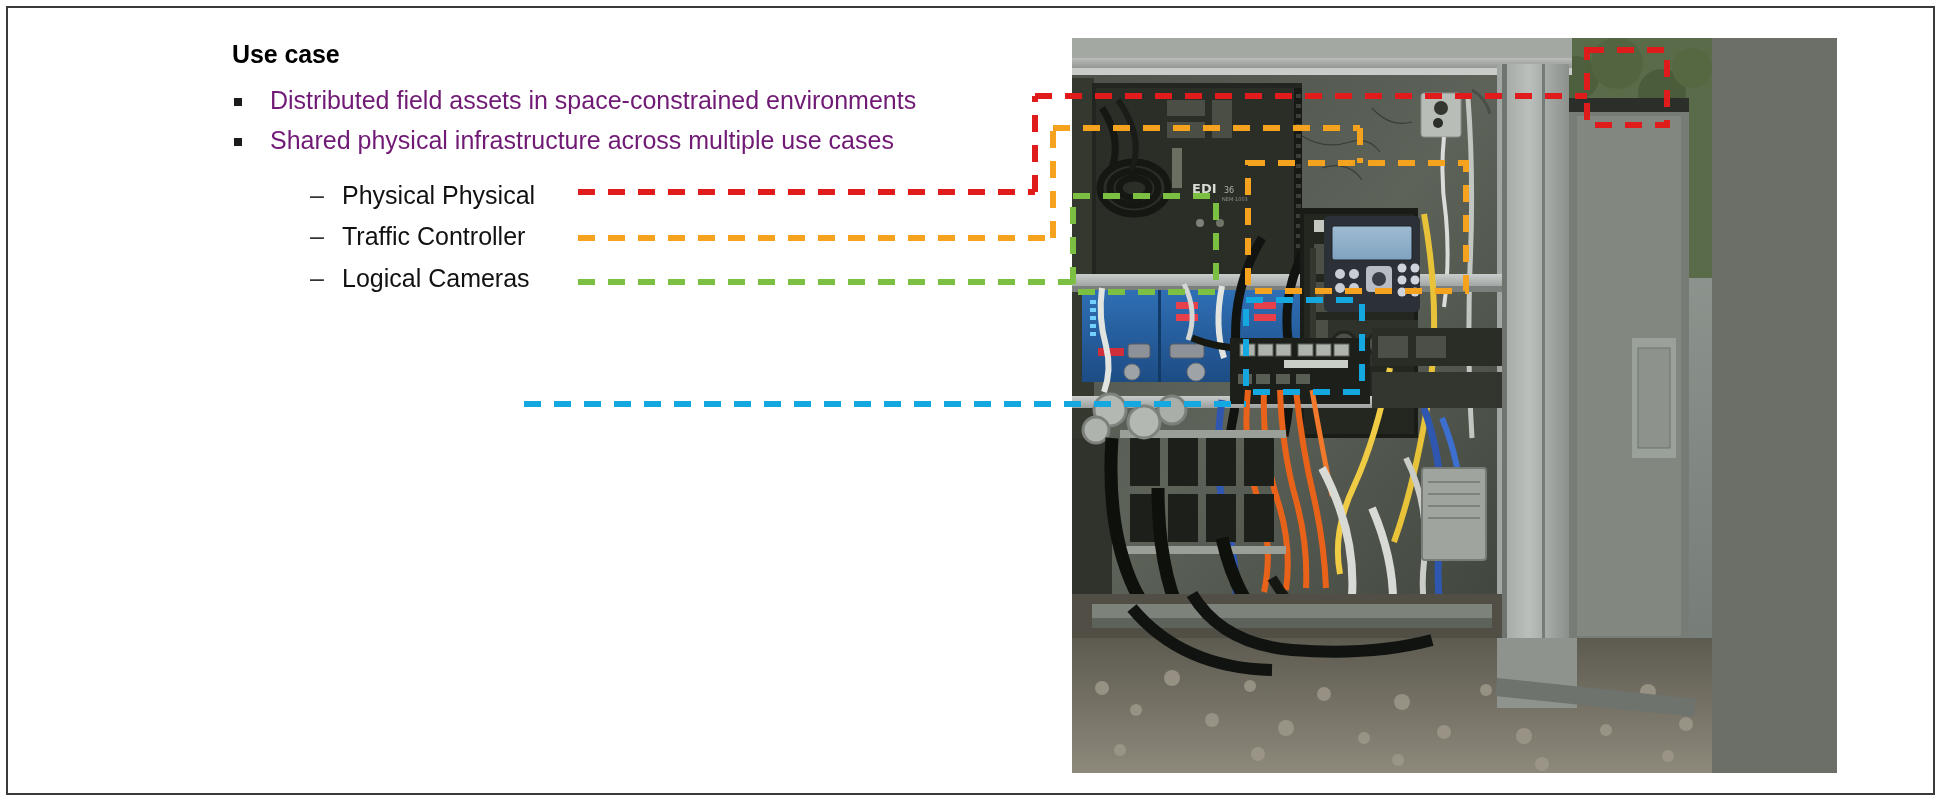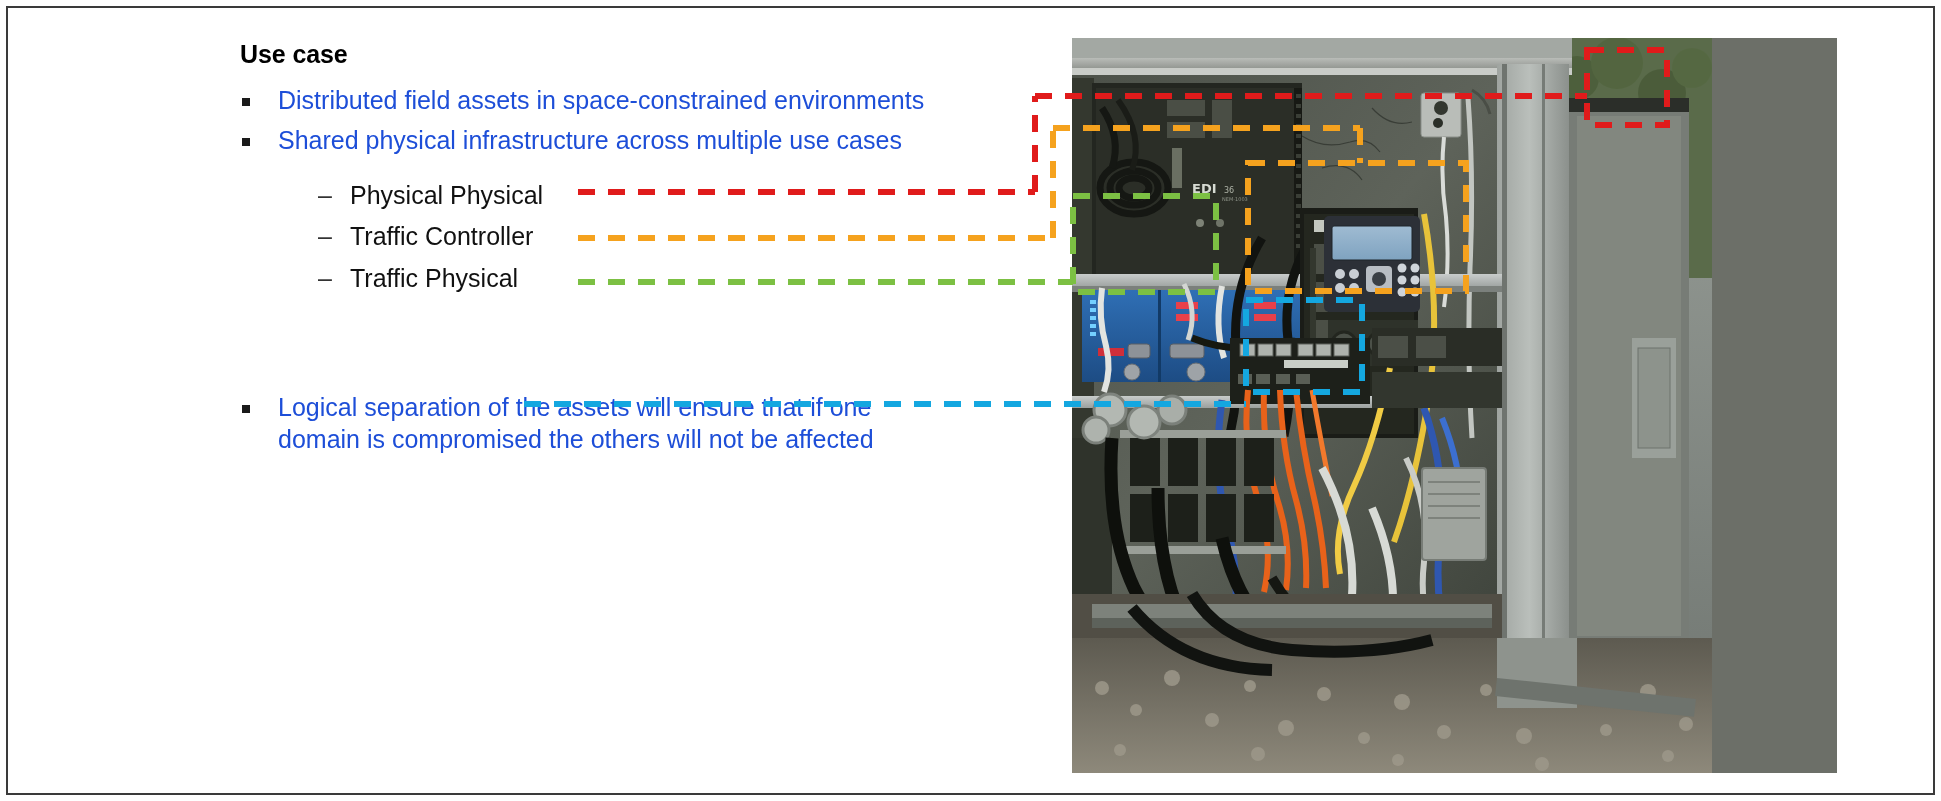--- a/index.html
+++ b/index.html
@@ -25,37 +25,37 @@
     width: 1929px;
     height: 789px;
     box-sizing: border-box;
     border: 2px solid #3a3a3a;
     pointer-events: none;
   }
 
   
   #text-col {
     position: absolute;
-    left: 240px;
+    left: 232px;
     top: 40px;
     width: 820px;
   }
   .heading {
     font-weight: bold;
     font-size: 25px;
     color: #000000;
     letter-spacing: -0.1px;
     line-height: 1.15;
   }
   .bullet-row {
     position: relative;
     display: flex;
     align-items: flex-start;
     font-size: 25px;
-    color: #1d4ed8;
+    color: #701a75;
     line-height: 1.26;
   }
   .sq-marker {
     flex: 0 0 auto;
     width: 38px;
     display: block;
     padding-top: 13px;
   }
   .sq-marker i {
     display: block;
@@ -152,40 +152,31 @@
 
     <div class="sub-row">
       <span class="dash-marker">–</span>
       <span>Traffic Controller</span>
     </div>
 
     <div class="gap-small"></div>
 
     <div class="sub-row">
       <span class="dash-marker">–</span>
-      <span>Traffic Physical</span>
+      <span>Logical Cameras</span>
     </div>
 
     <div class="gap-big"></div>
 
 
     <div class="gap-xbig"></div>
 
 
     <div class="gap-heading"></div>
 
-    <div class="bullet-row">
-      <span class="sq-marker">
-          <i></i>
-        </span>
-      <span class="bullet-text">
-        <span style="display:block">Logical separation of the assets will ensure that if one</span>
-        <span style="display:block">domain is compromised the others will not be affected</span>
-      </span>
-    </div>
 
   </div>
 
   <div id="photo">
     <svg width="640" height="735" viewBox="0 0 640 735" xmlns="http://www.w3.org/2000/svg">
       <defs>
         <linearGradient id="skyG" x1="0" y1="0" x2="0" y2="1">
           <stop offset="0" stop-color="#9aa09a"></stop>
             <stop offset="1" stop-color="#6f7570"></stop>
         </linearGradient>

